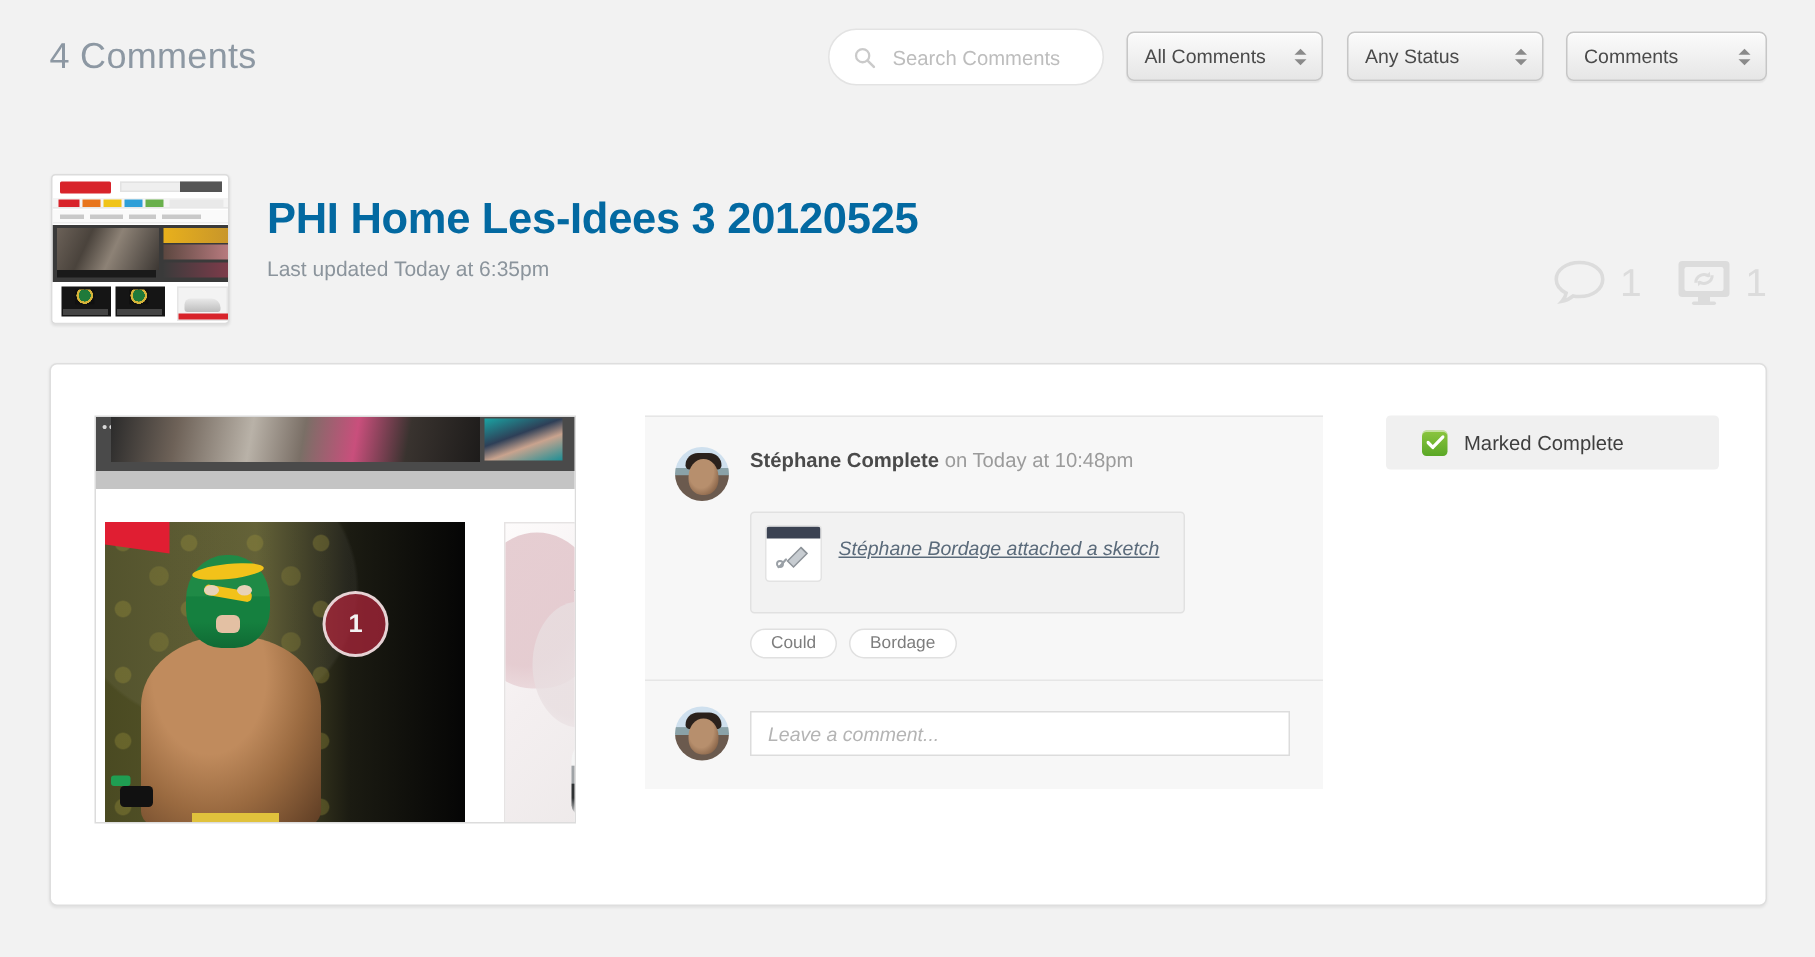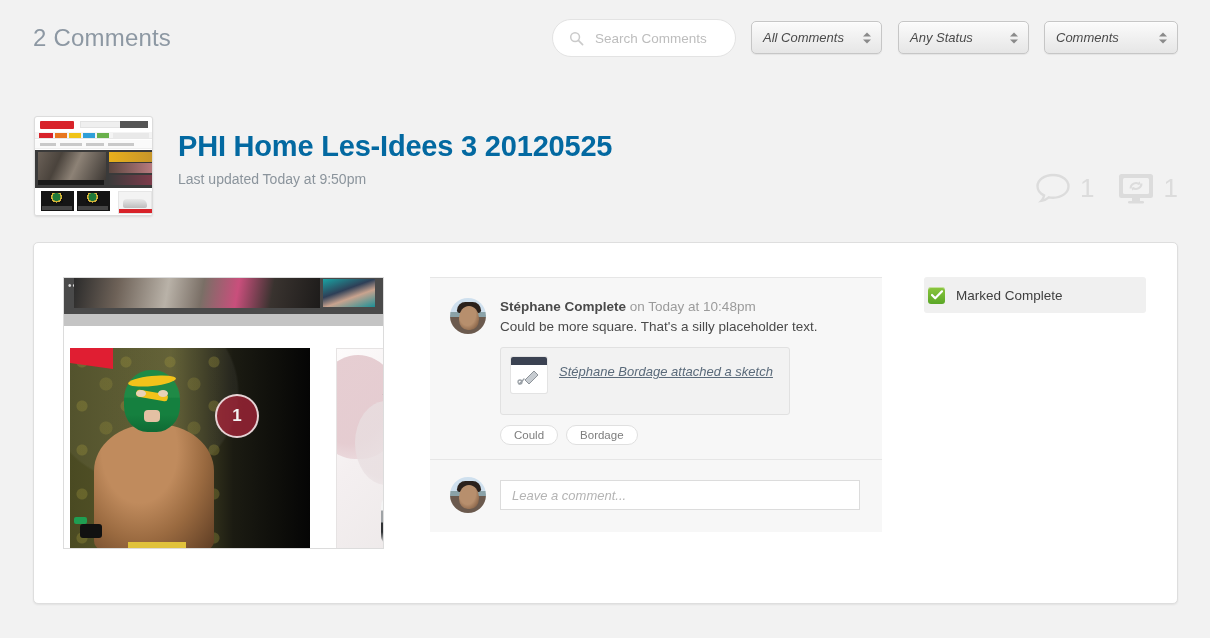--- a/index.html
+++ b/index.html
@@ -32,21 +32,21 @@
     font-family:"Liberation Sans", sans-serif; font-size:13.5px; color:#0c4a6e;
     margin-left:9px; width:130px;
   }
   #search-input::placeholder { color:#bdbdbd; }
 
   .select-box {
     position:absolute; top:21px; height:33px;
     background:linear-gradient(to bottom,#fbfbfb 0%,#e6e6e6 100%);
     border:1px solid #c6c6c6; border-radius:5px;
     box-shadow:0 1px 0 rgba(255,255,255,.6) inset, 0 1px 1px rgba(0,0,0,.06);
-    display:flex; align-items:center;font-style:italic;
+    display:flex; align-items:center;
   }
   .select-label { font-size:13px; color:#4a4a4a; margin-left:11px; white-space:nowrap; }
   .stepper {
     position:absolute; right:10px; top:50%; transform:translateY(-50%);
     display:flex; flex-direction:column; align-items:center; gap:3px;
   }
   .tri-up   { width:0;height:0;border-left:4px solid transparent;border-right:4px solid transparent;border-bottom:4px solid #8a8a8a; }
   .tri-down { width:0;height:0;border-left:4px solid transparent;border-right:4px solid transparent;border-top:4px solid #8a8a8a; }
 
   #sel-0 { left:751px; width:131px; }
@@ -186,21 +186,21 @@
   .avatar .face { position:absolute;left:9px;top:8px;width:20px;height:24px;border-radius:50% 50% 44% 44%;
      background:radial-gradient(ellipse at 42% 34%, #b78f6d 0 50%, #8a6549 80%, #4c3626 100%); }
   .avatar .hair { position:absolute;left:7px;top:4px;width:24px;height:11px;border-radius:12px 12px 4px 4px;background:#2a211c; }
   .comment-body { margin-left:14px; flex:1; min-width:0; }
   .c-head { font-size:13.5px; line-height:17px; margin-bottom:3px; }
   .c-author { font-weight:bold; color:#4a4a4a; }
   .c-meta { color:#9b9b9b; }
   .c-text { font-size:13.5px; color:#4a4a4a; line-height:18px; }
 
   .attachment {
-    margin-top:11px; width:290px; min-height:68px;
+    margin-top:26px; width:290px; min-height:68px;
     background:#f2f2f2; border:1px solid #e1e1e1; border-radius:3px;
     display:flex; padding:9px 10px;
   }
   .att-thumb { width:36px;height:36px;flex:none;background:#fff;border-radius:2px;overflow:hidden;position:relative;
      box-shadow:0 0 0 1px #e3e3e3; }
   .att-thumb .bar { position:absolute;left:0;top:0;width:36px;height:8px;background:#3b4252; }
   .att-thumb svg { position:absolute;left:6px;top:12px; }
   .att-link {
     margin-left:12px; font-size:13px; font-style:italic; color:#5a6a7a;
     text-decoration:underline; line-height:29px; cursor:pointer;
@@ -220,36 +220,36 @@
     border:1px solid #dcdcdc; background:#fff; outline:0;
     padding:0 11px; font-size:13px; font-style:italic;
     font-family:"Liberation Sans", sans-serif; color:#555;
   }
   #comment-input::placeholder { color:#b4b4b4; font-style:italic; }
 
   
   #status-col { position:absolute; left:890px; top:34px; width:222px; }
   #status-badge {
     height:36px; background:#f0f0f0; border-radius:3px;
-    display:flex; align-items:center; padding-left:4px;
+    display:flex; align-items:center; padding-left:24px;
   }
   #check-icon {
     width:17px;height:17px;border-radius:3px;flex:none;
     background:linear-gradient(to bottom,#8cc63f,#5aa726);
     box-shadow:0 1px 0 rgba(255,255,255,.5) inset;
     display:flex;align-items:center;justify-content:center;
   }
   #status-text { margin-left:11px; font-size:13.5px; color:#3f3f3f; }
 </style>
 </head>
 <body>
 
 <div id="topbar">
 
-  <div id="page-title">2 Comments</div>
+  <div id="page-title">4 Comments</div>
 
   <div id="search-wrap">
     <svg id="search-icon" viewBox="0 0 16 16">
       <circle cx="6.5" cy="6.5" r="4.7" fill="none" stroke="#8b8b8b" stroke-width="1.6"></circle>
       <line x1="10" y1="10" x2="14.5" y2="14.5" stroke="#8b8b8b" stroke-width="1.8" stroke-linecap="round"></line>
     </svg>
     <input id="search-input" type="text" placeholder="Search Comments" style="">
   </div>
 
   <div class="select-box" id="sel-0">
@@ -312,21 +312,21 @@
         <div class="txt"></div>
       </div>
     <div class="ad">
         <div class="car"></div>
         <div class="bar"></div>
       </div>
   </div>
 </div>
 
 <div id="doc-title">PHI Home Les-Idees 3 20120525</div>
-<div id="doc-sub">Last updated Today at 9:50pm</div>
+<div id="doc-sub">Last updated Today at 6:35pm</div>
 
 <div id="counts">
   <div class="count-item">
     <svg width="36" height="32" viewBox="0 0 36 32">
       <path d="M18 3C9.2 3 2.5 8 2.5 14.2c0 3.8 2.6 7.2 6.6 9.2-.3 2-1.3 3.9-2.7 5.4 2.9-.5 5.5-1.8 7.4-3.5 1.3.3 2.7.4 4.2.4 8.8 0 15.5-5 15.5-11.5S26.8 3 18 3z" fill="none" stroke="#dcdcdc" stroke-width="2.4"></path>
     </svg>
     <span class="count-num">1</span>
   </div>
   <div class="count-item">
     <svg width="38" height="32" viewBox="0 0 38 32">
@@ -387,21 +387,20 @@
       <div class="comment-row">
         <div class="avatar">
           <div class="hair"></div>
             <div class="face"></div>
         </div>
         <div class="comment-body">
           <div class="c-head">
             <span class="c-author">Stéphane Complete</span>
             <span class="c-meta">on Today at 10:48pm</span>
           </div>
-          <div class="c-text">Could be more square. That's a silly placeholder text.</div>
 
           <div class="attachment">
             <div class="att-thumb">
               <div class="bar"></div>
               <svg width="24" height="18" viewBox="0 0 24 18">
                 <path d="M2 15c2-1 3-3 5-5" stroke="#9aa0a6" stroke-width="1.5" fill="none" stroke-linecap="round"></path>
                 <circle cx="3" cy="13" r="2" fill="none" stroke="#9aa0a6" stroke-width="1.3"></circle>
                 <path d="M8 11L17 2l4 4-9 9z" fill="#c7ccd1" stroke="#8d9399" stroke-width="1"></path>
                 <path d="M17 2l4 4" stroke="#8d9399" stroke-width="1"></path>
               </svg>

